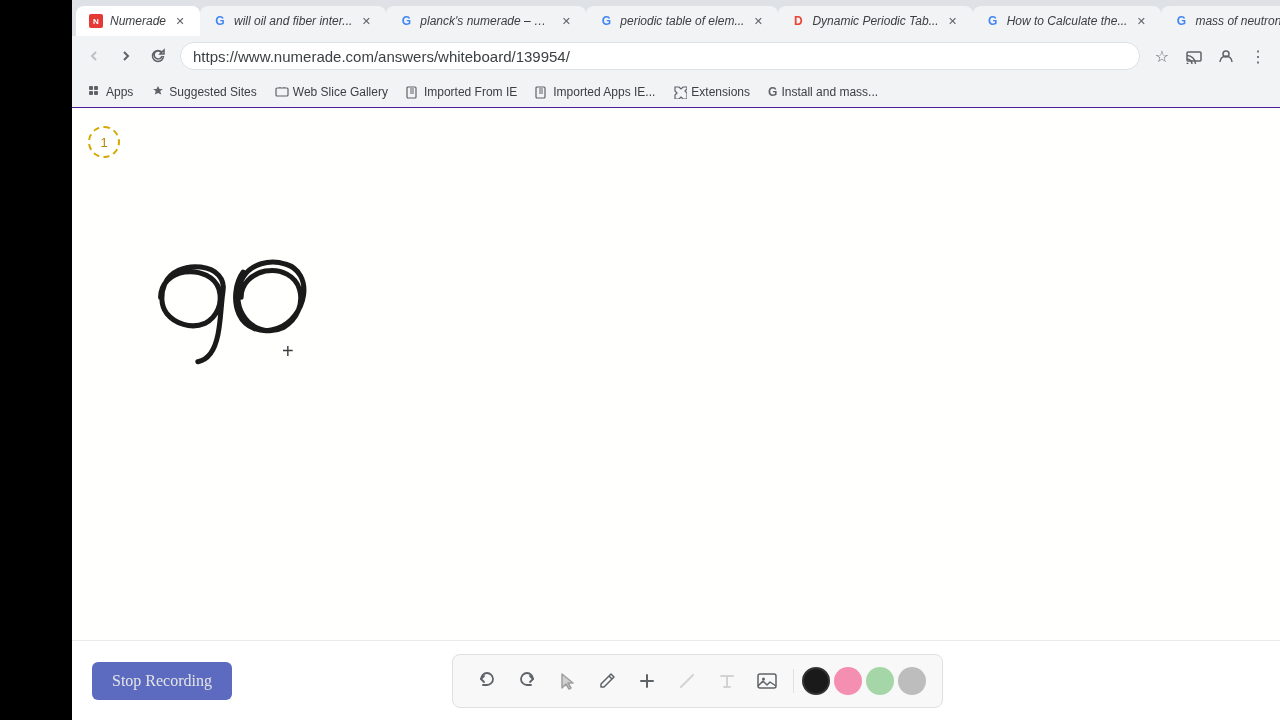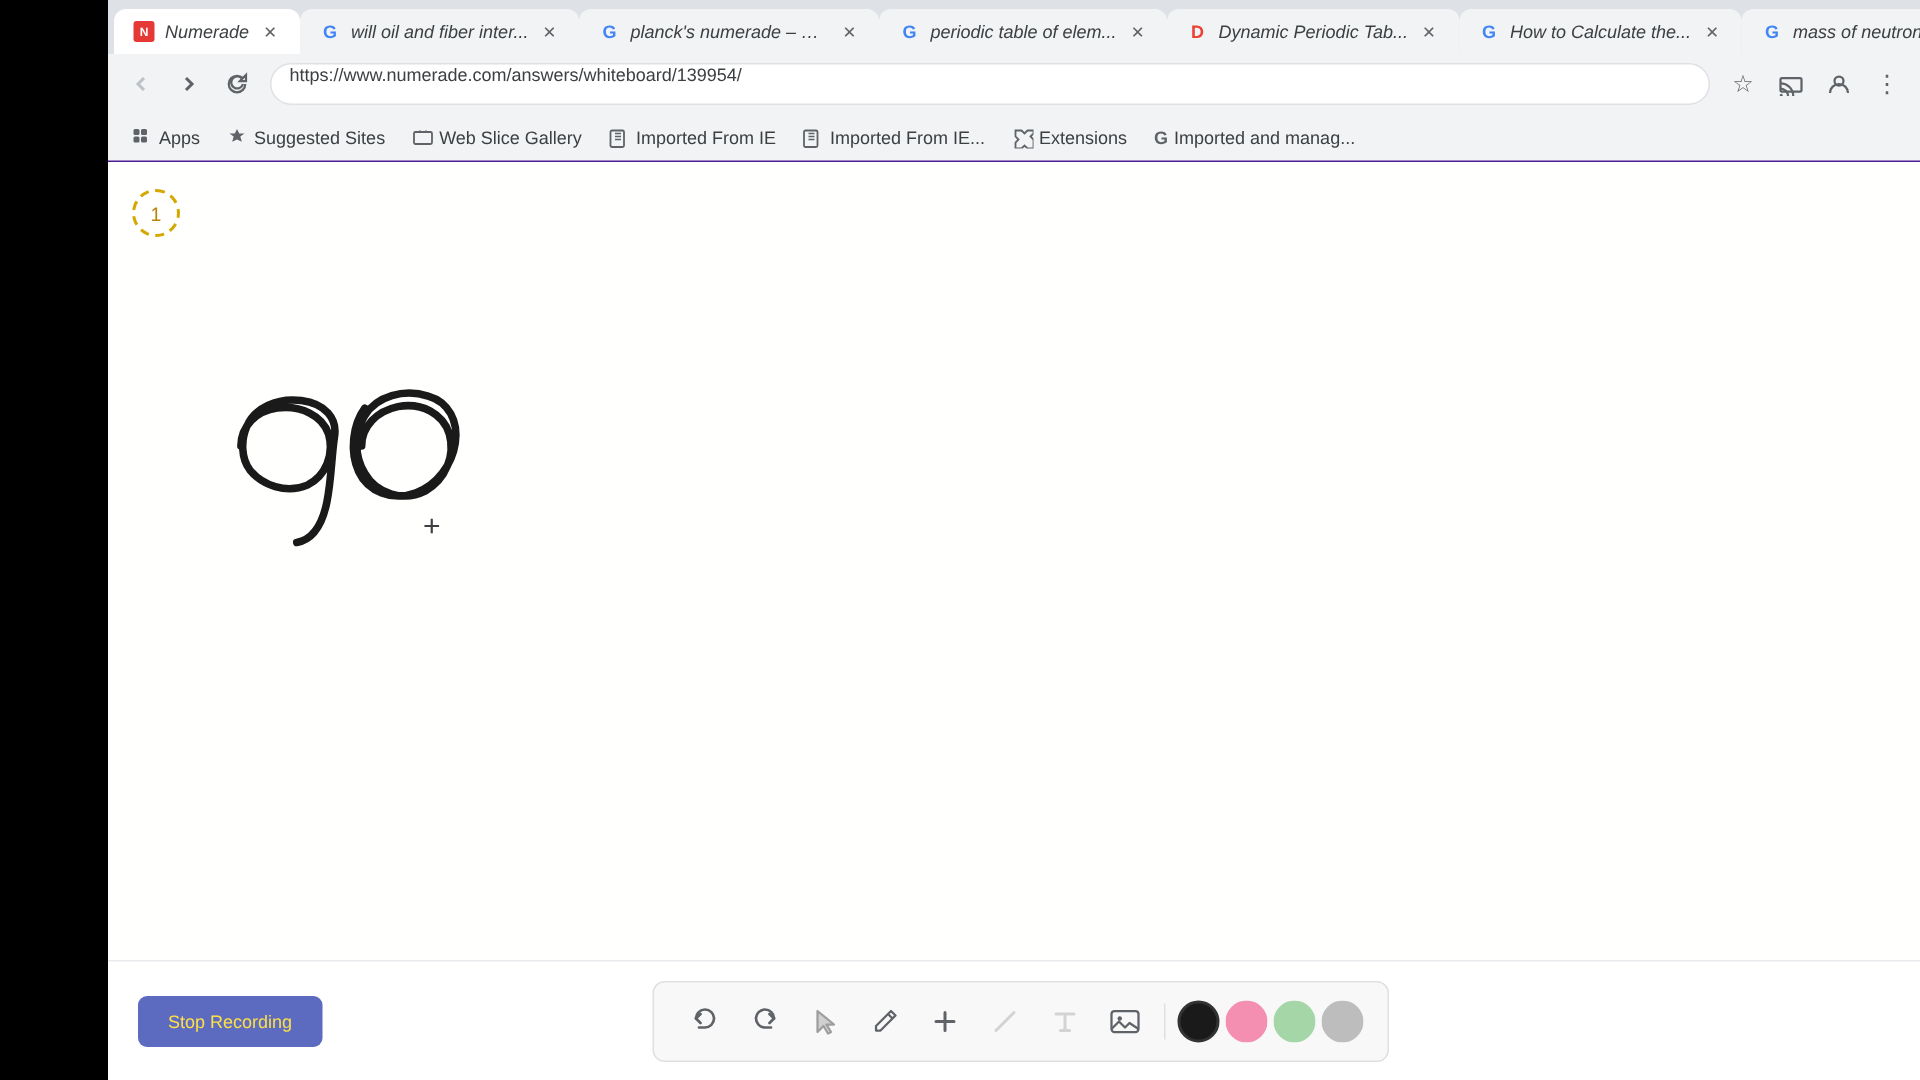--- a/index.html
+++ b/index.html
@@ -114,22 +114,23 @@
       cursor: default;
     }
 
     .address-bar {
       flex: 1;
       height: 28px;
       background: #fff;
       border: 1px solid #dfe1e5;
       border-radius: 14px;
       display: flex;
+      align-items: center;
       padding: 0 12px;
-      font-size: 12px;
+      font-size: 15px;
       color: #3c4043;
       margin: 0 4px;
     }
 
     .address-text {
       flex: 1;
       overflow: hidden;
       text-overflow: ellipsis;
       white-space: nowrap;
     }
@@ -218,28 +219,29 @@
       height: 80px;
       background: #fff;
       display: flex;
       align-items: center;
       padding: 0 20px;
       border-top: 1px solid #e8eaed;
     }
 
     .stop-recording-btn {
       background: #5c6bc0;
-      color: #fde047;
+      color: #e5e5e5;
       border: none;
       border-radius: 6px;
       padding: 10px 20px;
-      font-size: 12px;
+      font-size: 16px;
       cursor: pointer;
       font-weight: 500;
       white-space: nowrap;
+      font-family: Liberation Serif, serif;
     }
 
     .drawing-toolbar {
       display: flex;
       align-items: center;
       gap: 4px;
       background: #f8f8f8;
       border: 1px solid #e0e0e0;
       border-radius: 8px;
       padding: 8px 16px;
@@ -449,31 +451,31 @@
           <rect x="1" y="2" width="9" height="11" rx="1" stroke="#5f6368" stroke-width="1.2"></rect>
           <path d="M4 6h4M4 8h4M4 4h4" stroke="#5f6368" stroke-width="1"></path>
         </svg>
       <span>Imported From IE</span>
     </div>
     <div class="bookmark-item">
       <svg width="14" height="14" viewBox="0 0 14 14" fill="none">
           <rect x="1" y="2" width="9" height="11" rx="1" stroke="#5f6368" stroke-width="1.2"></rect>
           <path d="M4 6h4M4 8h4M4 4h4" stroke="#5f6368" stroke-width="1"></path>
         </svg>
-      <span>Imported From IE...</span>
+      <span>Imported Apps IE...</span>
     </div>
     <div class="bookmark-item">
       <svg width="14" height="14" viewBox="0 0 14 14" fill="none">
           <path d="M6 2H2v4l2 2-2 2v4h4l2-2 2 2h4V8l-2-2 2-2V2h-4l-2 2z" stroke="#5f6368" stroke-width="1.2" fill="none"></path>
         </svg>
       <span>Extensions</span>
     </div>
     <div class="bookmark-item">
       <span style="font-size:12px; color:#5f6368; font-weight:bold;">G</span>
-      <span>Imported and manag...</span>
+      <span>Install and mass...</span>
     </div>
   </div>
 
   <div class="page-content">
     <div class="whiteboard-content">
 
       <div class="page-number">
         <span>1</span>
       </div>
 

